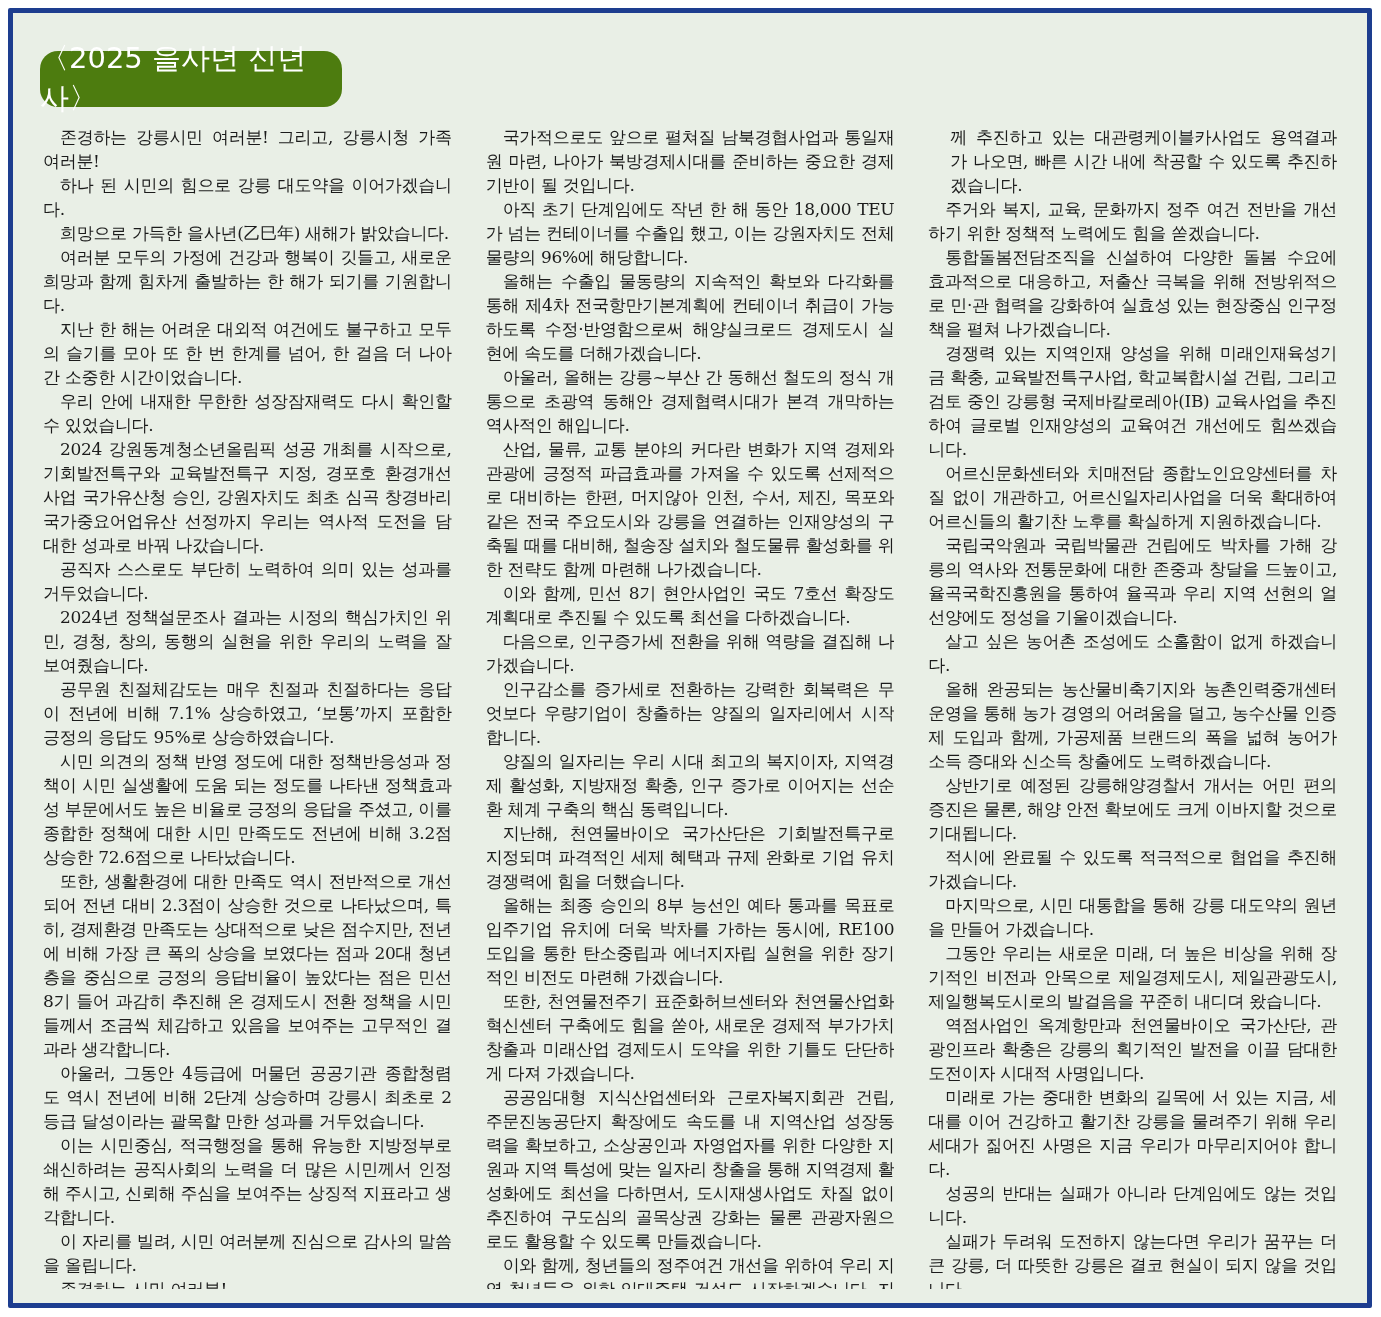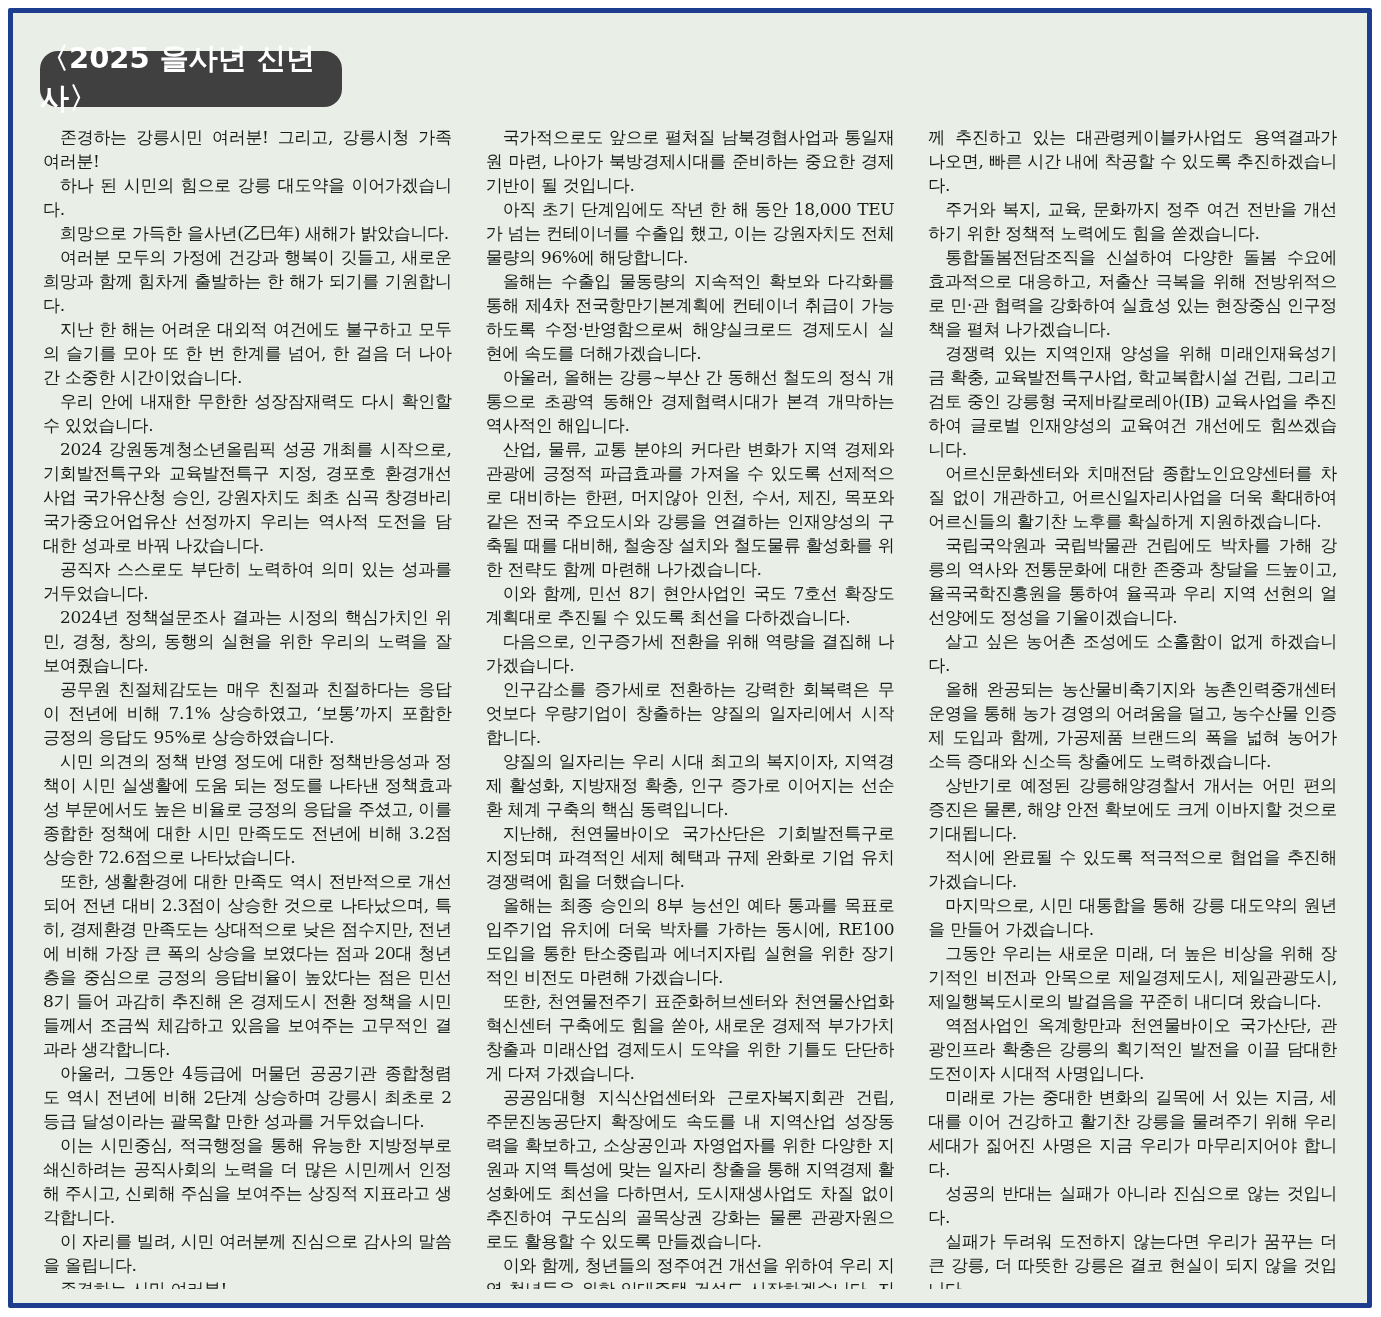--- a/index.html
+++ b/index.html
@@ -7,41 +7,41 @@
     position:relative; width:1381px; height:1317px; box-sizing:border-box;
     background:#ffffff; font-family:"DejaVu Serif","Liberation Serif",serif;
   }
   .border-box {
     position:absolute; left:8px; top:8px; right:9px; bottom:9px;
     border:5px solid #1d3d8f; background:#e9efe6; box-sizing:border-box;
     border-radius:2px; overflow:hidden;
   }
   .badge {
     position:absolute; left:27px; top:38px; width:302px; height:56px;
-    background:#404040; border-radius:18px;
+    background:#4d7c0f; border-radius:18px;
     display:flex; align-items:center; justify-content:center;
-    color:#ffffff; font-weight:bold; font-size:29px;
+    color:#ffffff; font-weight:normal; font-size:29px;
     font-family:"DejaVu Sans","Liberation Sans",sans-serif;
   }
   .title {
     position:absolute; left:392px; top:48px;
     font-size:32px; font-weight:bold; color:#101010; letter-spacing:3px;
     font-family:"DejaVu Sans","Liberation Sans",sans-serif;
   }
   .columns {
     position:absolute; left:22px; right:22px; top:112px; bottom:14px;
     display:flex; gap:34px; padding:0 8px; box-sizing:border-box;
   }
   .column {
     flex:1 1 0; min-width:0; overflow:hidden;
     font-size:17px; line-height:24px; color:#1b1b1b;
     text-align:justify; letter-spacing:-0.3px;
   }
   .para { margin:0; text-indent:17px; }
-  .para.cont { text-indent:0; }
+  .para.cont { text-indent:0;margin-left:22px; }
 </style>
 </head>
 <body>
 
 <div class="frame">
   <div class="border-box">
 
     <div class="badge">
       <span>〈2025 을사년 신년사〉</span>
     </div>
@@ -95,21 +95,21 @@
             <p class="para">어르신문화센터와 치매전담 종합노인요양센터를 차질 없이 개관하고, 어르신일자리사업을 더욱 확대하여 어르신들의 활기찬 노후를 확실하게 지원하겠습니다.</p>
             <p class="para">국립국악원과 국립박물관 건립에도 박차를 가해 강릉의 역사와 전통문화에 대한 존중과 창달을 드높이고, 율곡국학진흥원을 통하여 율곡과 우리 지역 선현의 얼 선양에도 정성을 기울이겠습니다.</p>
             <p class="para">살고 싶은 농어촌 조성에도 소홀함이 없게 하겠습니다.</p>
             <p class="para">올해 완공되는 농산물비축기지와 농촌인력중개센터 운영을 통해 농가 경영의 어려움을 덜고, 농수산물 인증제 도입과 함께, 가공제품 브랜드의 폭을 넓혀 농어가 소득 증대와 신소득 창출에도 노력하겠습니다.</p>
             <p class="para">상반기로 예정된 강릉해양경찰서 개서는 어민 편의 증진은 물론, 해양 안전 확보에도 크게 이바지할 것으로 기대됩니다.</p>
             <p class="para">적시에 완료될 수 있도록 적극적으로 협업을 추진해 가겠습니다.</p>
             <p class="para">마지막으로, 시민 대통합을 통해 강릉 대도약의 원년을 만들어 가겠습니다.</p>
             <p class="para">그동안 우리는 새로운 미래, 더 높은 비상을 위해 장기적인 비전과 안목으로 제일경제도시, 제일관광도시, 제일행복도시로의 발걸음을 꾸준히 내디뎌 왔습니다.</p>
             <p class="para">역점사업인 옥계항만과 천연물바이오 국가산단, 관광인프라 확충은 강릉의 획기적인 발전을 이끌 담대한 도전이자 시대적 사명입니다.</p>
             <p class="para">미래로 가는 중대한 변화의 길목에 서 있는 지금, 세대를 이어 건강하고 활기찬 강릉을 물려주기 위해 우리 세대가 짊어진 사명은 지금 우리가 마무리지어야 합니다.</p>
-            <p class="para">성공의 반대는 실패가 아니라 진심으로 않는 것입니다.</p>
+            <p class="para">성공의 반대는 실패가 아니라 단계임에도 않는 것입니다.</p>
             <p class="para">실패가 두려워 도전하지 않는다면 우리가 꿈꾸는 더 큰 강릉, 더 따뜻한 강릉은 결코 현실이 되지 않을 것입니다.</p>
           </div>
 
       </div>
     </div>
 
   </div>
 </div>
 
 </body></html>

